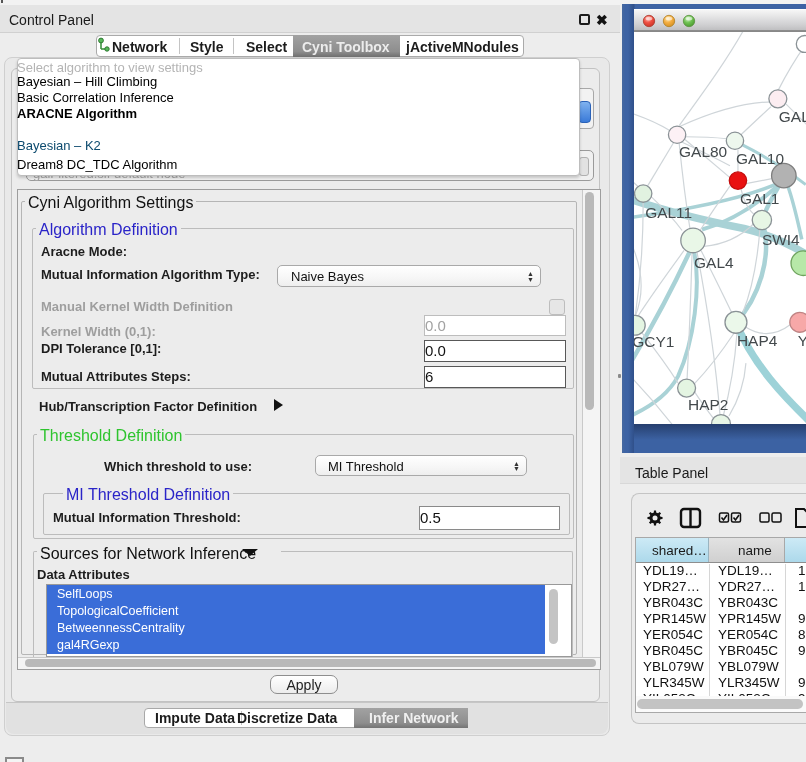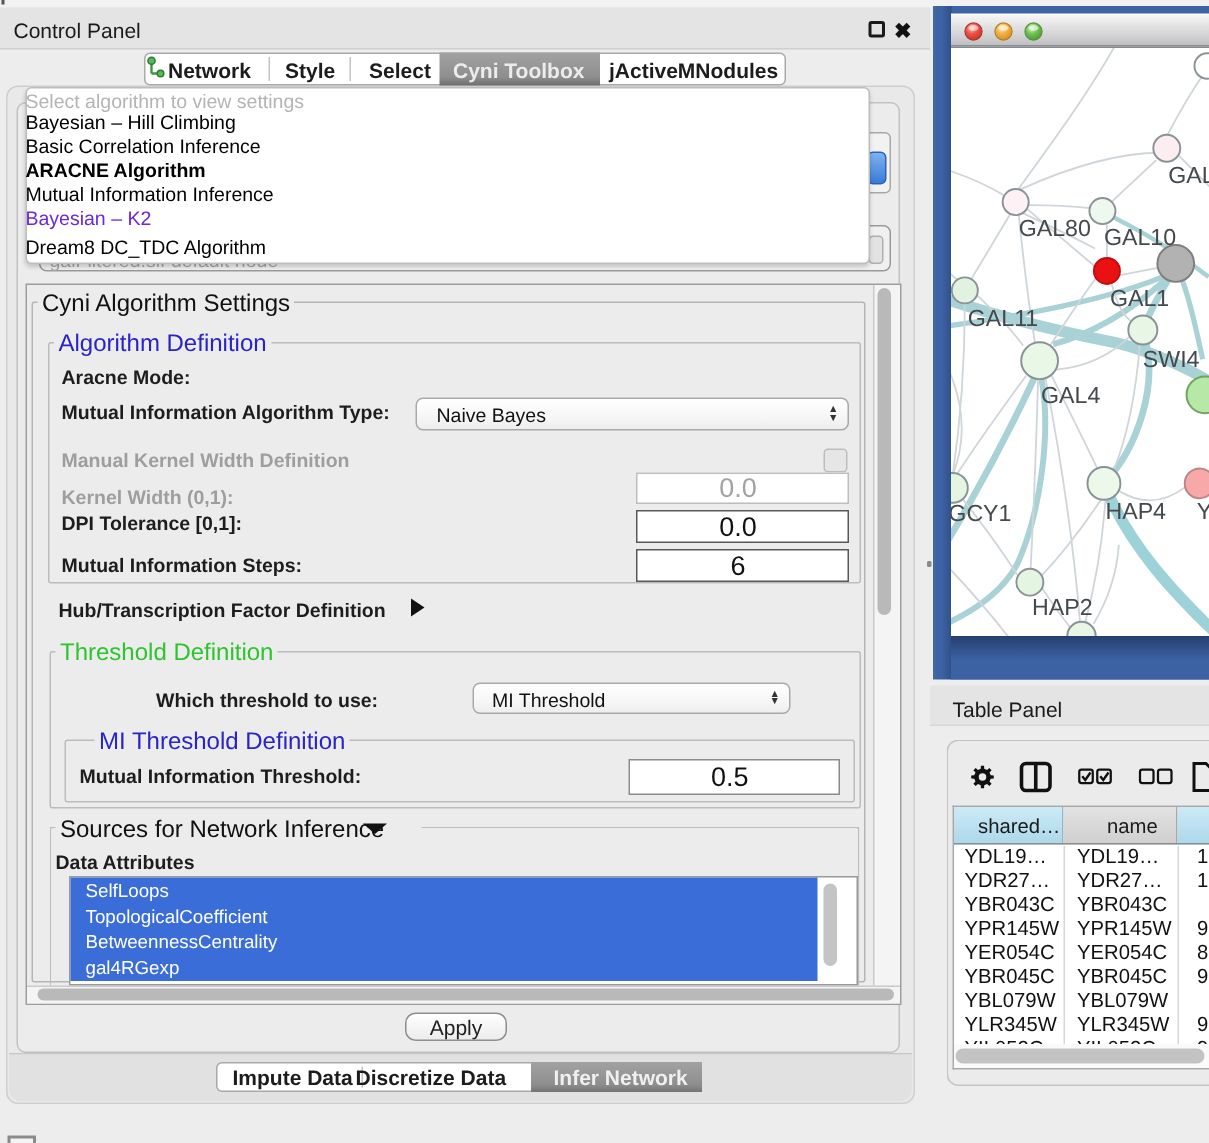--- a/index.html
+++ b/index.html
@@ -8,21 +8,21 @@
   #page { position:relative; width:806px; height:762px; background:#ededed; }
   .abs { position:absolute; }
   .lbl { font-size:13px; font-weight:bold; color:#1d1d1d; }
   .dis { color:#9e9e9e; }
   .gb { position:absolute; border:1px solid #bcbcbc; border-radius:2px; }
   .gbt { position:absolute; background:#ececec; padding:0 3px; font-size:16px; }
   .combo { position:absolute; border:1px solid #a9a9a9; border-radius:5px;
      background:linear-gradient(#ffffff,#f6f6f6 60%,#eeeeee); font-size:13px; color:#111; }
   .combo .ar { position:absolute; right:7px; top:50%; transform:translateY(-50%);
      font-size:7px; color:#333; line-height:5.5px; text-align:center; letter-spacing:-1px; }
-  .fld { position:absolute; background:#fff; font-size:18px; text-align:center;
+  .fld { position:absolute; background:#fff; font-size:15px; text-align:left;
      padding-right:6px; color:#111; }
 </style>
 </head>
 <body>
 <div id="page">
 
   <div class="abs" style="left:0;top:0;width:806px;height:5px;background:#f2f2f2;"></div>
   <div class="abs" style="left:1px;top:0;width:2px;height:3px;background:#555;"></div>
   <div class="abs" style="left:0;top:5px;width:620px;height:28px;background:#e4e4e4;border-bottom:1px solid #d0d0d0;"></div>
   <div class="abs" style="left:9px;top:12px;font-size:14px;color:#1a1a1a;">Control Panel</div>
@@ -56,56 +56,55 @@
 
   <div class="abs" style="left:26px;top:150px;width:568px;height:31px;border:1px solid #9a9a9a;border-radius:5px;background:#f0f0f0;"></div>
   <div class="abs" style="left:579px;top:157px;width:10px;height:19px;background:#e2e2e2;border:1px solid #b0b0b0;border-radius:3px;"></div>
   <div class="abs" style="left:33px;top:166px;font-size:13px;color:#a8a8a8;">galFiltered.sif default node</div>
 
   <div class="abs" style="left:17px;top:58px;width:563px;height:118px;background:#ffffff;border:1px solid #bdbdbd;border-radius:4px;box-shadow:0 2px 3px rgba(0,0,0,0.18);"></div>
   <div class="abs" style="left:17px;top:60px;width:563px;height:14px;font-size:13px;color:#b4b4b4;">Select algorithm to view settings</div>
   <div class="abs" style="left:17px;top:74px;font-size:13px;color:#000;">Bayesian – Hill Climbing</div>
   <div class="abs" style="left:17px;top:90px;font-size:13px;color:#000;">Basic Correlation Inference</div>
   <div class="abs" style="left:17px;top:106px;font-size:13px;font-weight:bold;color:#000;">ARACNE Algorithm</div>
-  <div class="abs" style="left:17px;top:122px;font-size:13px;color:#000;">Mutual Information Inference</div>
-  <div class="abs" style="left:17px;top:138px;font-size:13px;color:#6d28d9;">Bayesian – K2</div>
+  <div class="abs" style="left:17px;top:138px;font-size:13px;color:#0c4a6e;">Bayesian – K2</div>
   <div class="abs" style="left:17px;top:157px;font-size:13px;color:#000000;text-align:center;">Dream8 DC_TDC Algorithm</div>
 
   <div class="abs" style="left:17px;top:189px;width:584px;height:481px;background:#ececec;border:1px solid #9d9d9d;"></div>
 
   <div class="abs" style="left:582px;top:190px;width:18px;height:467px;background:#f4f4f4;border-left:1px solid #c9c9c9;"></div>
   <div class="abs" style="left:585px;top:192px;width:9px;height:218px;background:#b9b9b9;border-radius:5px;"></div>
 
   <div class="abs" style="left:18px;top:657px;width:582px;height:12px;background:#f4f4f4;border-top:1px solid #c9c9c9;"></div>
   <div class="abs" style="left:25px;top:659px;width:571px;height:8px;background:#b9b9b9;border-radius:4px;"></div>
 
   <div class="gb" style="left:21px;top:201px;width:556px;height:454px;border-color:#b5b5b5;"></div>
   <div class="gbt" style="left:25px;top:194px;color:#111;">Cyni Algorithm Settings</div>
 
   <div class="gb" style="left:32px;top:228px;width:542px;height:161px;"></div>
   <div class="gbt" style="left:36px;top:221px;color:#2a24c8;">Algorithm Definition</div>
 
   <div class="lbl abs" style="left:41px;top:244px;">Aracne Mode:</div>
 
   <div class="lbl abs" style="left:41px;top:267px;">Mutual Information Algorithm Type:</div>
-  <div class="combo" style="left:277px;top:265px;width:289px;height:22px;">
+  <div class="combo" style="left:277px;top:265px;width:264px;height:22px;">
     <span style="position:absolute;left:13px;top:3px;">Naive Bayes</span>
     <span class="ar">▲<br>▼</span>
   </div>
 
   <div class="lbl dis abs" style="left:41px;top:299px;">Manual Kernel Width Definition</div>
   <div class="abs" style="left:549px;top:299px;width:16px;height:16px;background:#e6e6e6;border:1px solid #bdbdbd;border-radius:3px;"></div>
 
   <div class="lbl dis abs" style="left:41px;top:324px;">Kernel Width (0,1):</div>
   <div class="fld" style="left:424px;top:315px;width:142px;height:21px;border:1px solid #bdbdbd;color:#a2a2a2;line-height:19px;">0.0</div>
 
   <div class="lbl abs" style="left:41px;top:341px;">DPI Tolerance [0,1]:</div>
   <div class="fld" style="left:424px;top:340px;width:142px;height:22px;border:1px solid #585858;line-height:20px;">0.0</div>
 
-  <div class="lbl abs" style="left:41px;top:369px;">Mutual Information Steps:</div>
+  <div class="lbl abs" style="left:41px;top:369px;">Mutual Attributes Steps:</div>
   <div class="fld" style="left:424px;top:366px;width:142px;height:22px;border:1px solid #585858;line-height:20px;">6</div>
 
   <div class="lbl abs" style="left:39px;top:399px;">Hub/Transcription Factor Definition</div>
   <div class="abs" style="left:274px;top:399px;width:0;height:0;border-left:9px solid #111;border-top:6px solid transparent;border-bottom:6px solid transparent;"></div>
 
   <div class="gb" style="left:33px;top:434px;width:541px;height:105px;"></div>
   <div class="gbt" style="left:37px;top:427px;color:#2ec42e;">Threshold Definition</div>
 
   <div class="lbl abs" style="left:104px;top:459px;">Which threshold to use:</div>
   <div class="combo" style="left:315px;top:455px;width:212px;height:21px;padding-left:24px;">

